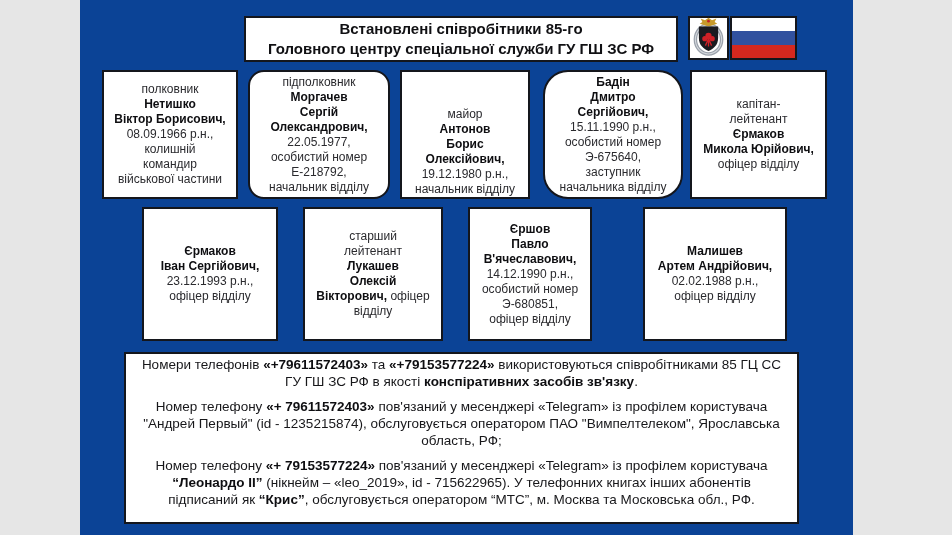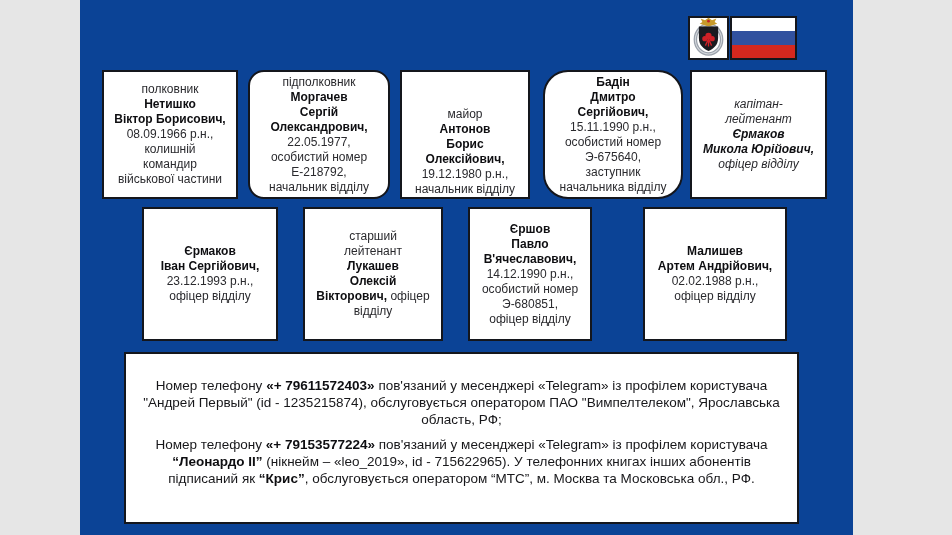--- a/index.html
+++ b/index.html
@@ -40,21 +40,21 @@
   .row[data-row-index="1"]{top:207px;height:134px;}
   .card{
     position:absolute;top:0;height:100%;background:#fff;
     border:2px solid #14161c;box-sizing:border-box;
     display:flex;align-items:center;justify-content:center;
   }
   .row[data-row-index="0"] .card:nth-child(1){left:22px;width:136px;}
   .row[data-row-index="0"] .card:nth-child(2){left:168px;width:142px;border-radius:16px;}
   .row[data-row-index="0"] .card:nth-child(3){left:320px;width:130px;align-items:flex-end;}
   .row[data-row-index="0"] .card:nth-child(4){left:463px;width:140px;border-radius:25px;}
-  .row[data-row-index="0"] .card:nth-child(5){left:610px;width:137px;font-style:italic;}
+  .row[data-row-index="0"] .card:nth-child(5){left:610px;width:137px;}
   .row[data-row-index="1"] .card:nth-child(1){left:62px;width:136px;}
   .row[data-row-index="1"] .card:nth-child(2){left:223px;width:140px;}
   .row[data-row-index="1"] .card:nth-child(3){left:388px;width:124px;}
   .row[data-row-index="1"] .card:nth-child(4){left:563px;width:144px;}
   .card-text{
     width:100%;text-align:center;font-size:12px;line-height:15px;
     color:#2a2a2e;padding:0 3px;box-sizing:border-box;
   }
   .b{font-weight:bold;color:#0e0e11;}
   
@@ -67,20 +67,24 @@
     padding:4px 12px;
   }
   .fpar{margin:0 0 8px 0;}
   .fpar:last-child{margin-bottom:12px;}
 </style>
 </head>
 <body>
 
 <div class="panel">
 
+  <div class="header-box">
+    <div>Встановлені співробітники 85-го</div>
+    <div>Головного центру спеціальної служби ГУ ГШ ЗС РФ</div>
+  </div>
 
   <div class="emblem-box">
     <span>
       <svg width="35" height="40" viewBox="0 0 40 44" aria-hidden="true">
         <ellipse cx="20" cy="26" rx="15" ry="16.5" fill="none" stroke="#9aa1ab" stroke-width="4"></ellipse>
         <ellipse cx="20" cy="26" rx="15" ry="16.5" fill="none" stroke="#d4d8dd" stroke-width="1.2"></ellipse>
         <path d="M20 1 l4 3 5 -2 -2 4 3 2 -10 3 -10 -3 3 -2 -2 -4 5 2 z" fill="#c79a2b"></path>
         <circle cx="20" cy="5" r="1.6" fill="#c22026"></circle>
         <path d="M9 11 h22 v13 c0 9 -6 13 -11 15 c-5 -2 -11 -6 -11 -15 z" fill="#1b1b20"></path>
         <g fill="#cf2127">
@@ -189,17 +193,18 @@
         <div class="card-text">
           <div class="card-line"><span class="b">Малишев</span></div>
           <div class="card-line"><span class="b">Артем Андрійович,</span></div>
           <div class="card-line"><span>02.02.1988 р.н.,</span></div>
           <div class="card-line"><span>офіцер відділу</span></div>
         </div>
       </div>
     </div>
 
   <div class="footer-box">
+      <p class="fpar"><span>Номери телефонів </span><span class="b">«+79611572403»</span><span> та </span><span class="b">«+79153577224»</span><span> використовуються співробітниками 85 ГЦ СС ГУ ГШ ЗС РФ в якості </span><span class="b">конспіративних засобів зв'язку</span><span>.</span></p>
       <p class="fpar"><span>Номер телефону </span><span class="b">«+ 79611572403»</span><span> пов'язаний у месенджері «Telegram» із профілем користувача "Андрей Первый" (id - 1235215874), обслуговується оператором ПАО "Вимпелтелеком", Ярославська область, РФ;</span></p>
       <p class="fpar"><span>Номер телефону </span><span class="b">«+ 79153577224»</span><span> пов'язаний у месенджері «Telegram» із профілем користувача </span><span class="b">“Леонардо ІІ”</span><span> (нікнейм – «leo_2019», id - 715622965). У телефонних книгах інших абонентів підписаний як </span><span class="b">“Крис”</span><span>, обслуговується оператором “МТС”, м. Москва та Московська обл., РФ.</span></p>
     </div>
 
 </div>
 
 </body></html>

